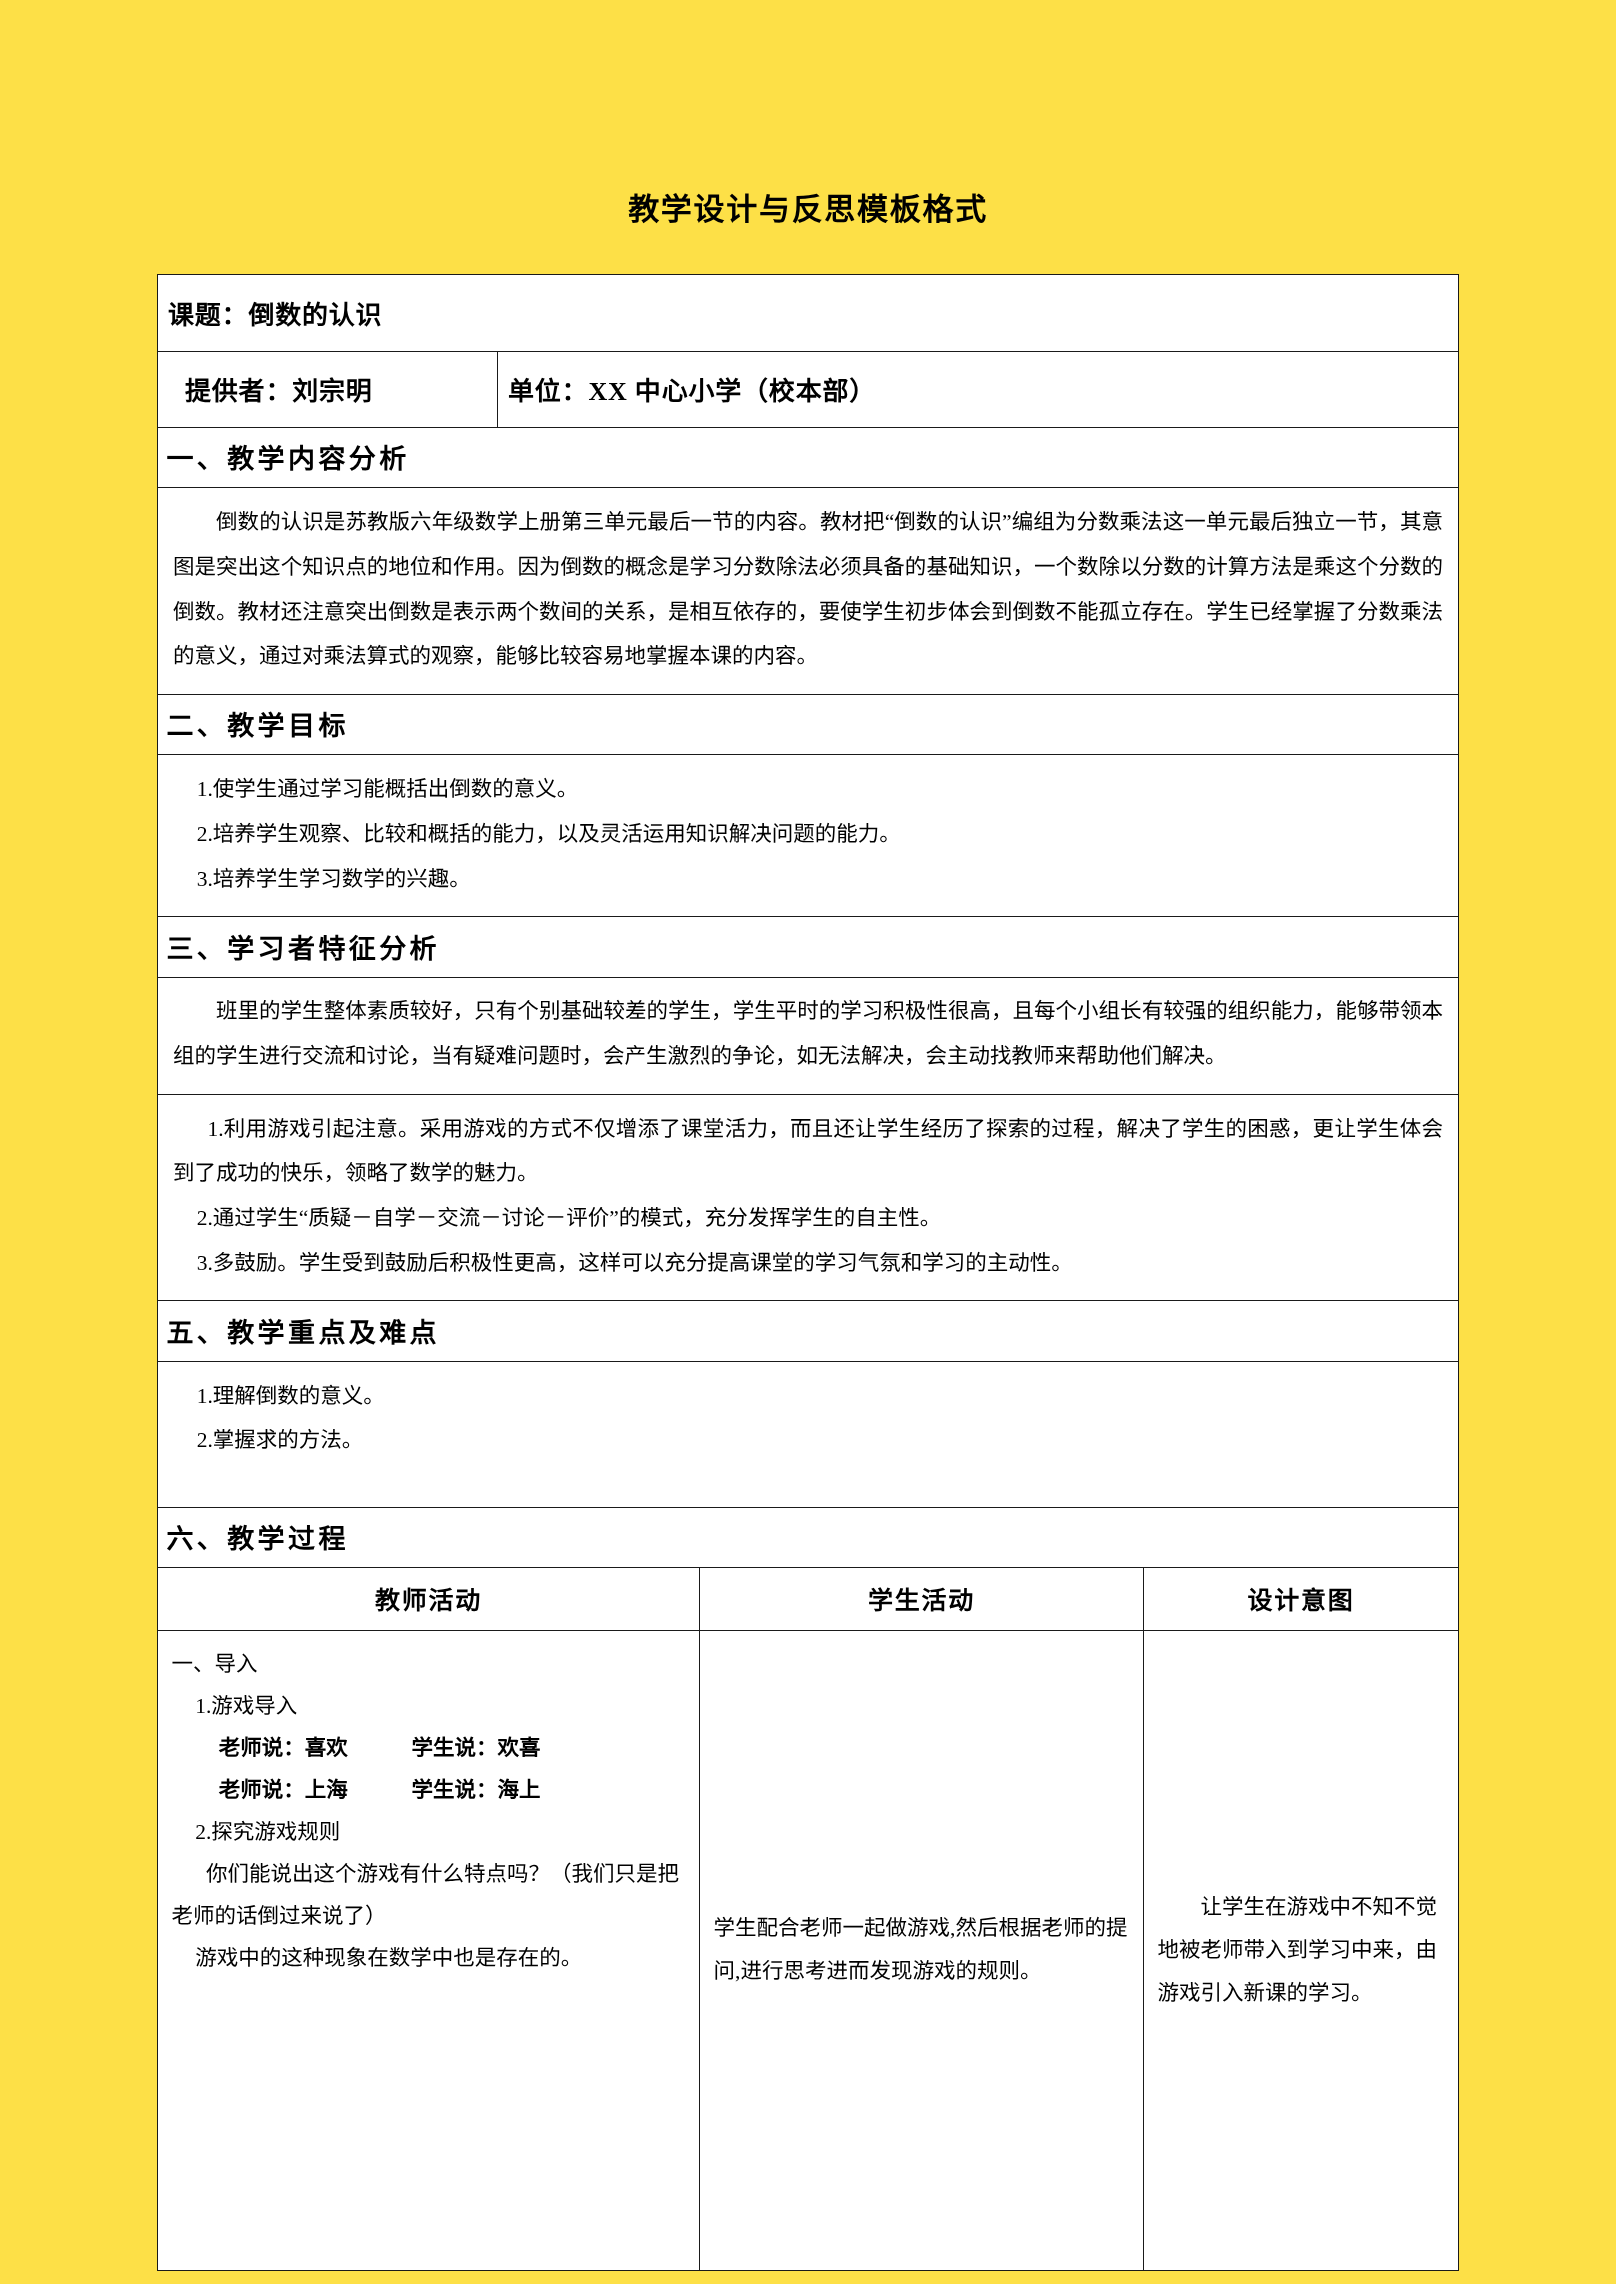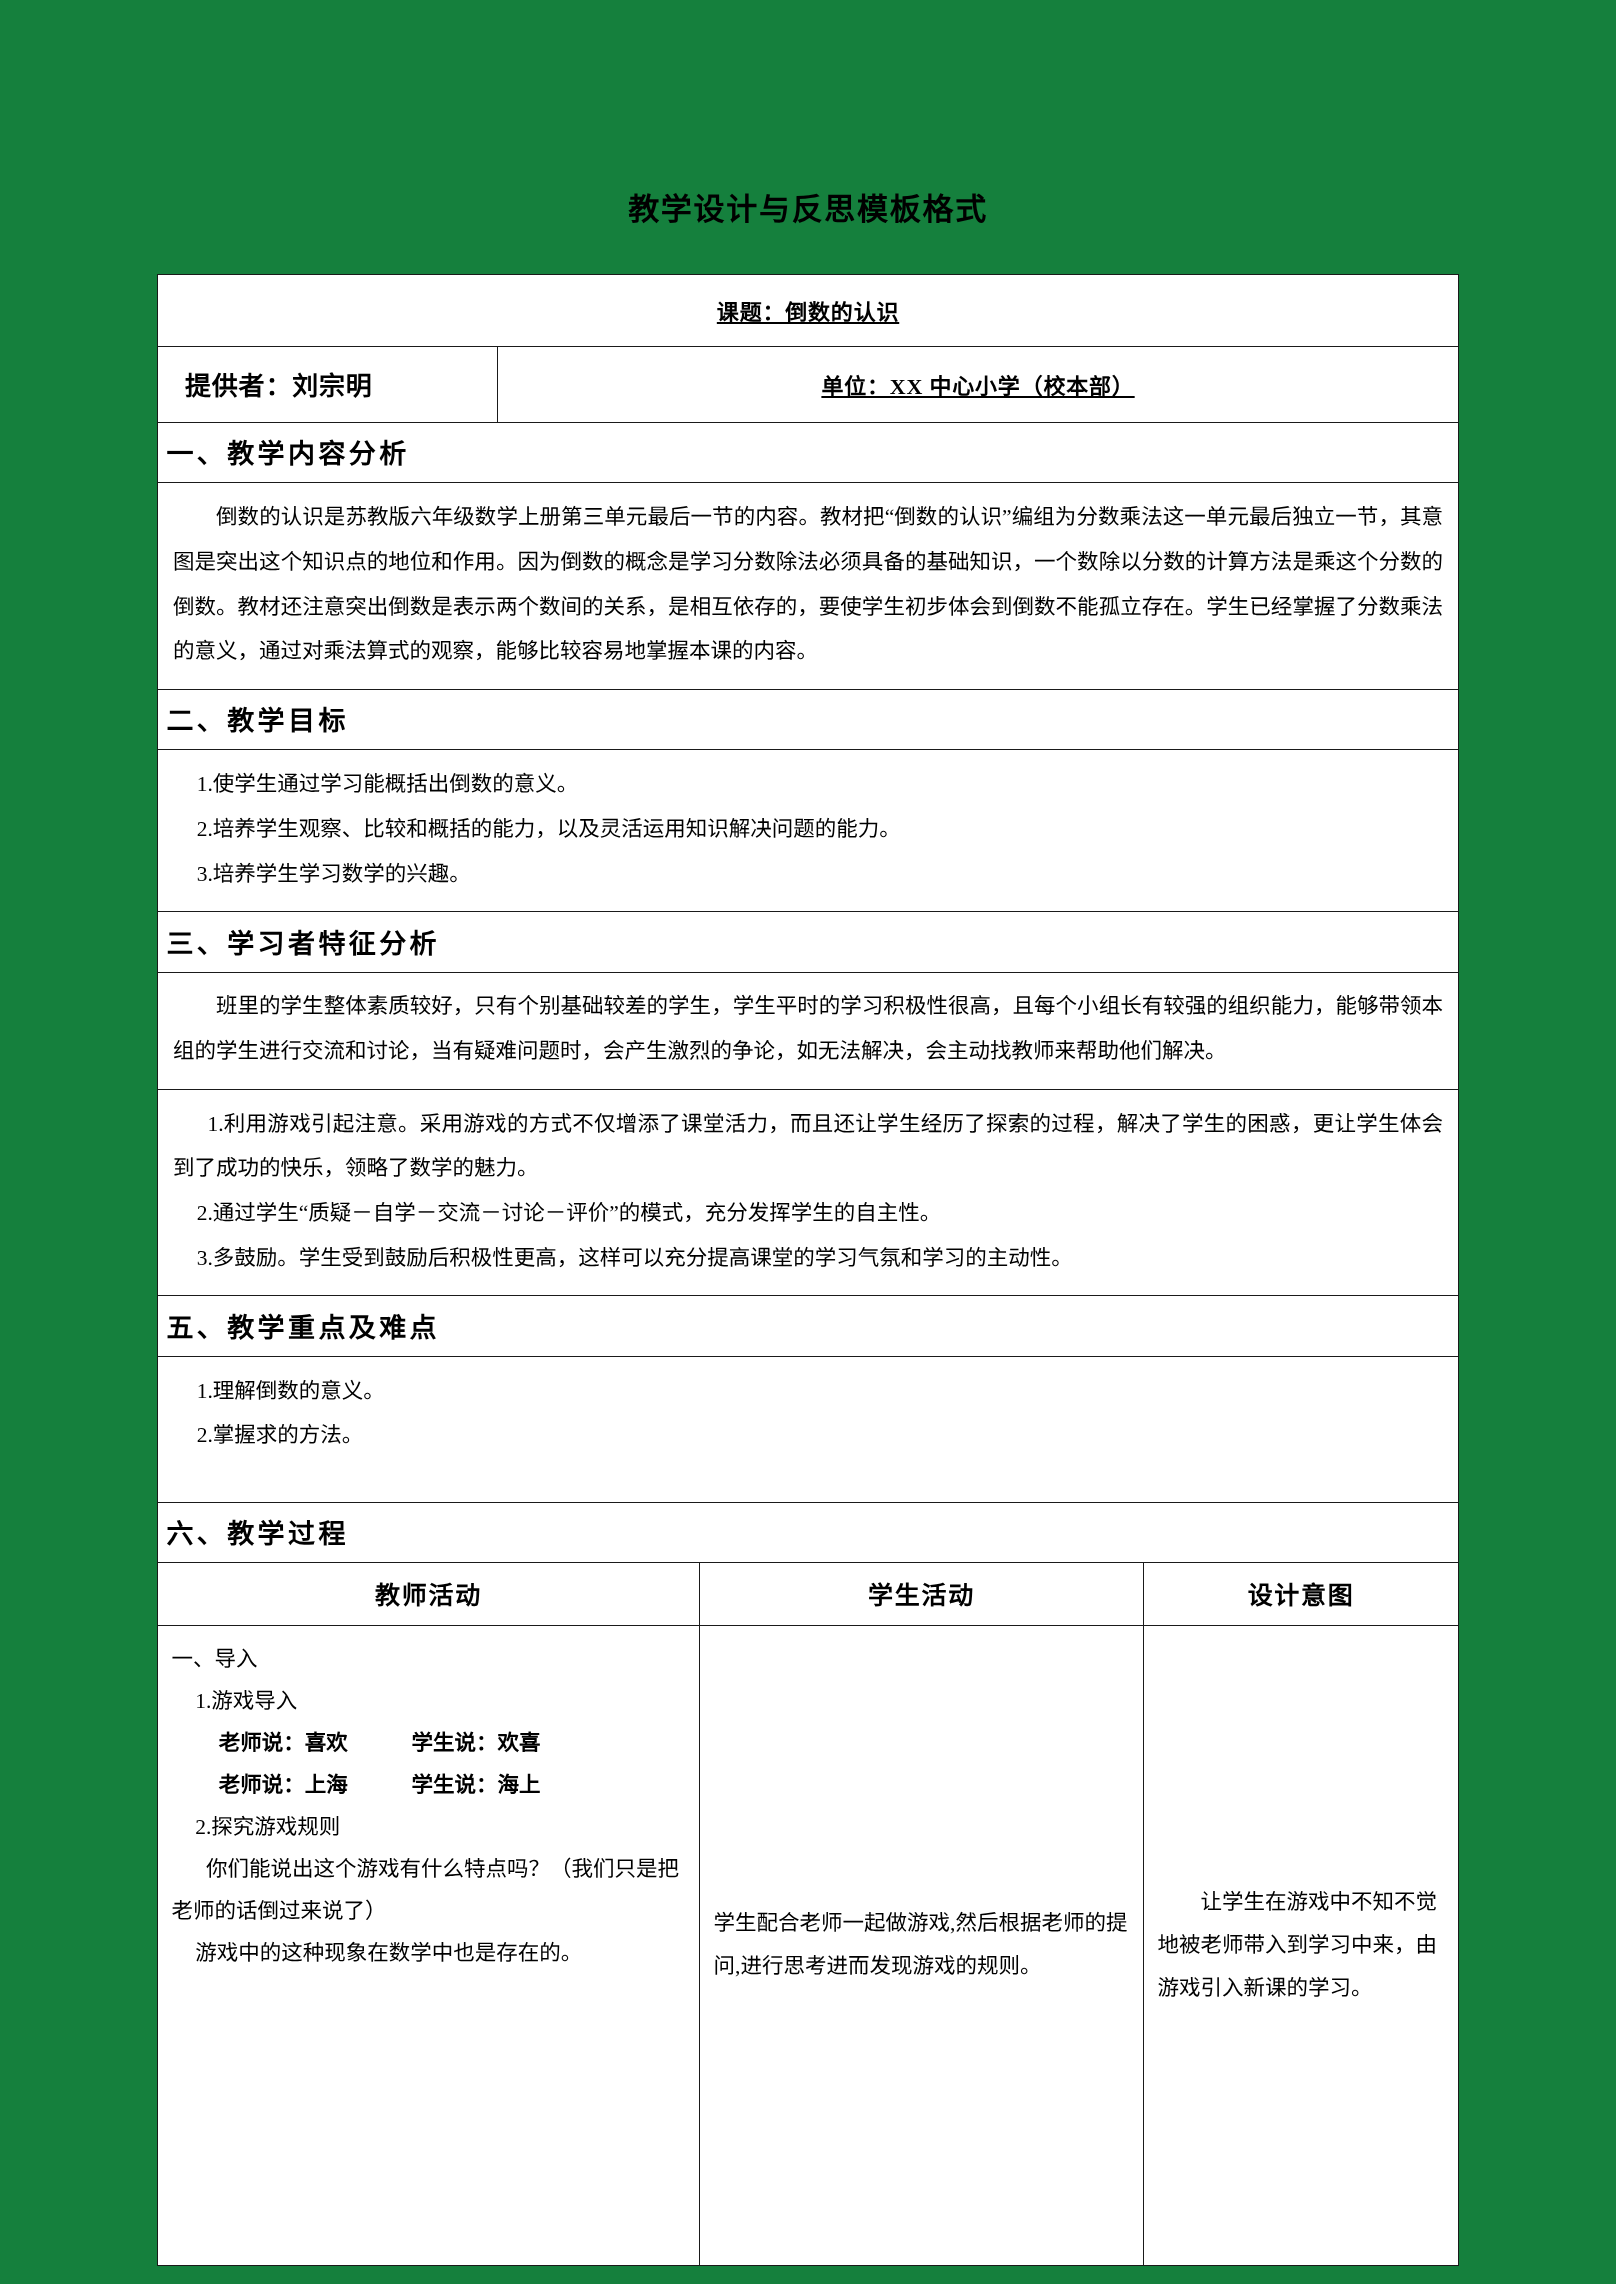--- a/index.html
+++ b/index.html
@@ -13,21 +13,21 @@
     height: 2284px;
     font-family: "Liberation Serif", "DejaVu Serif", serif;
     color: #000000;
     position: relative;
     overflow: hidden;
   }
 
   .page {
     position: absolute;
     inset: 0;
-    background: #15803d;
+    background: #fde047;
   }
 
   
   .doc-title {
     position: absolute;
     left: 0;
     top: 184px;
     width: 1616px;
     text-align: center;
     font-size: 31px;
@@ -48,27 +48,26 @@
   }
   .doc-table td {
     border: 1.7px solid #1a1a1a;
     padding: 0;
     vertical-align: top;
     background: #ffffff;
   }
 
   
   .cell-center {
-    text-align: center;
-    font-size: 22px;
+    text-align: left;
+    font-size: 26px;
     font-weight: 700;
     letter-spacing: 0.8px;
     padding: 18.5px 10px 20px 10px !important;
     vertical-align: middle !important;
-    text-decoration: underline;
   }
   .cell-label {
     font-size: 26px;
     font-weight: 700;
     letter-spacing: 0.8px;
     padding: 18.5px 11.8px 20px 27px !important;
     vertical-align: middle !important;
     white-space: nowrap;
   }
   .section-head {

